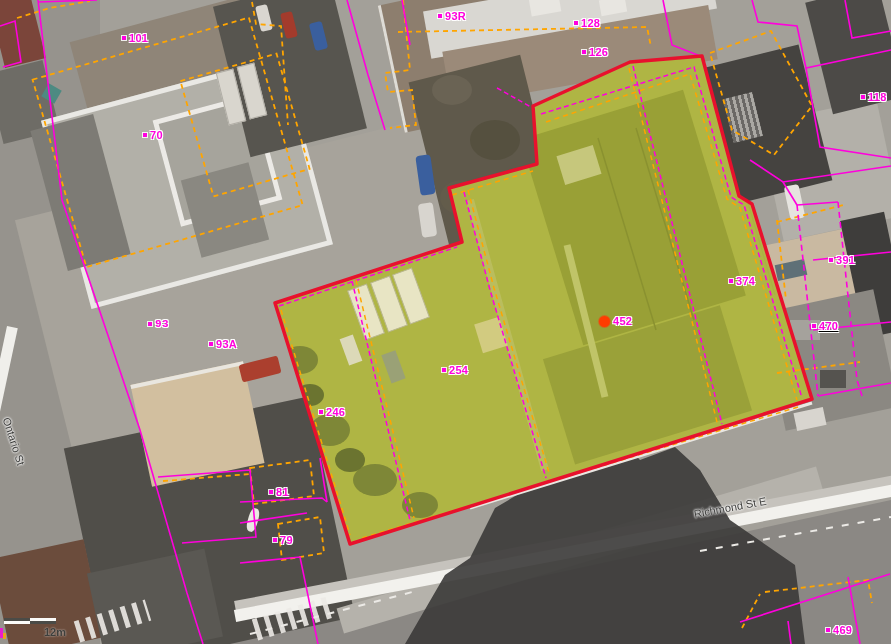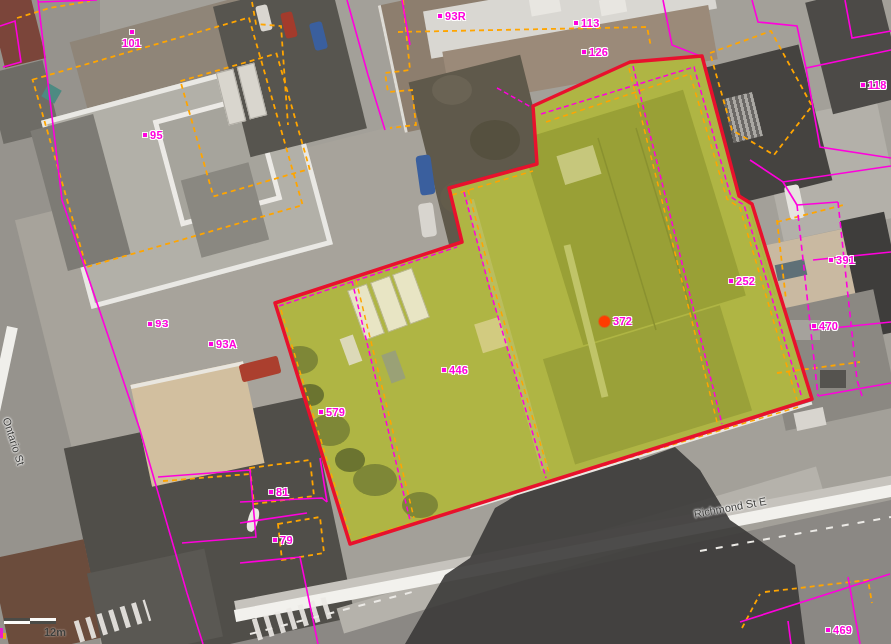--- a/index.html
+++ b/index.html
@@ -196,75 +196,75 @@
       <polyline points="320,458 327,502"></polyline>
       <polyline points="240,502 322,498 327,502"></polyline>
       <polyline points="240,523 307,513"></polyline>
       <polyline points="240,563 300,557 318,644"></polyline>
       <polyline points="158,477 250,470 256,537 182,543"></polyline>
     </g>
 
     <polygon fill="none" stroke="#e8112d" stroke-width="3.5" stroke-linejoin="round" points="533,106 630,62 702,56 739,196 752,204 812,399 350,544 275,303 462,242 449,188 537,164"></polygon>
   </svg>
 
-  <div class="plb" style="left:122px;top:30px;flex-direction:column;">
+  <div class="plb" style="left:122px;top:30px;">
     <span class="d"></span>
     <span class="t">101</span>
   </div>
   <div class="plb" style="left:143px;top:127px;">
     <span class="d"></span>
-    <span class="t">95</span>
+    <span class="t">70</span>
   </div>
   <div class="plb" style="left:438px;top:8px;">
     <span class="d"></span>
     <span class="t">93R</span>
   </div>
   <div class="plb" style="left:574px;top:15px;">
     <span class="d"></span>
-    <span class="t">113</span>
+    <span class="t">128</span>
   </div>
   <div class="plb" style="left:582px;top:44px;">
     <span class="d"></span>
     <span class="t">126</span>
   </div>
-  <div class="plb" style="left:861px;top:77px;">
+  <div class="plb" style="left:861px;top:89px;">
     <span class="d"></span>
     <span class="t">118</span>
   </div>
   <div class="plb" style="left:148px;top:316px;font-family:Liberation Mono, monospace;">
     <span class="d"></span>
     <span class="t">93</span>
   </div>
   <div class="plb" style="left:209px;top:336px;">
     <span class="d"></span>
     <span class="t">93A</span>
   </div>
   <div class="plb" style="left:829px;top:252px;">
     <span class="d"></span>
     <span class="t">391</span>
   </div>
   <div class="plb" style="left:729px;top:273px;">
     <span class="d"></span>
-    <span class="t">252</span>
-  </div>
-  <div class="plb" style="left:812px;top:318px;">
+    <span class="t">374</span>
+  </div>
+  <div class="plb" style="left:812px;top:318px;text-decoration:underline;">
     <span class="d"></span>
     <span class="t">470</span>
   </div>
   <div class="plb" style="left:599px;top:313px;">
     <span class="seldot"></span>
-    <span class="t">372</span>
+    <span class="t">452</span>
   </div>
   <div class="plb" style="left:442px;top:362px;">
     <span class="d"></span>
-    <span class="t">446</span>
+    <span class="t">254</span>
   </div>
   <div class="plb" style="left:319px;top:404px;">
     <span class="d"></span>
-    <span class="t">579</span>
+    <span class="t">246</span>
   </div>
   <div class="plb" style="left:269px;top:484px;">
     <span class="d"></span>
     <span class="t">81</span>
   </div>
   <div class="plb" style="left:273px;top:532px;">
     <span class="d"></span>
     <span class="t">79</span>
   </div>
   <div class="plb" style="left:826px;top:622px;">

